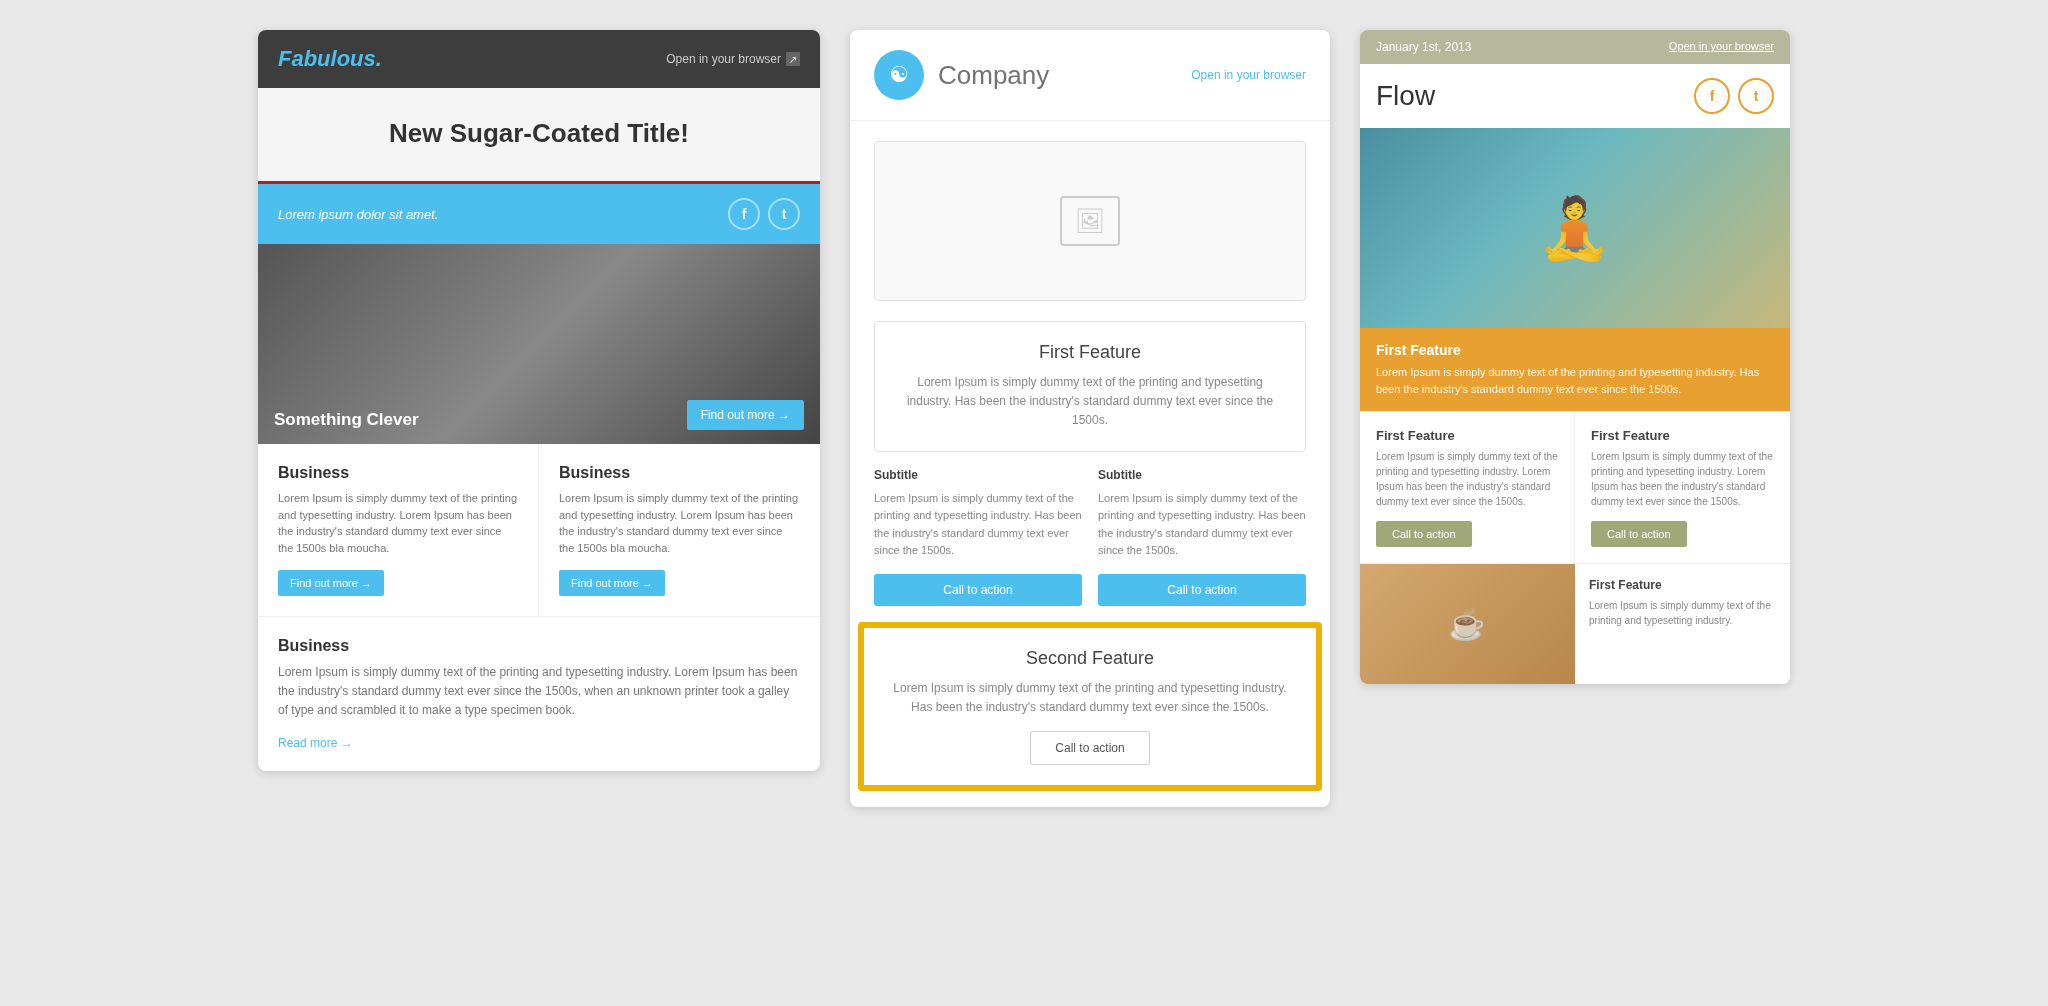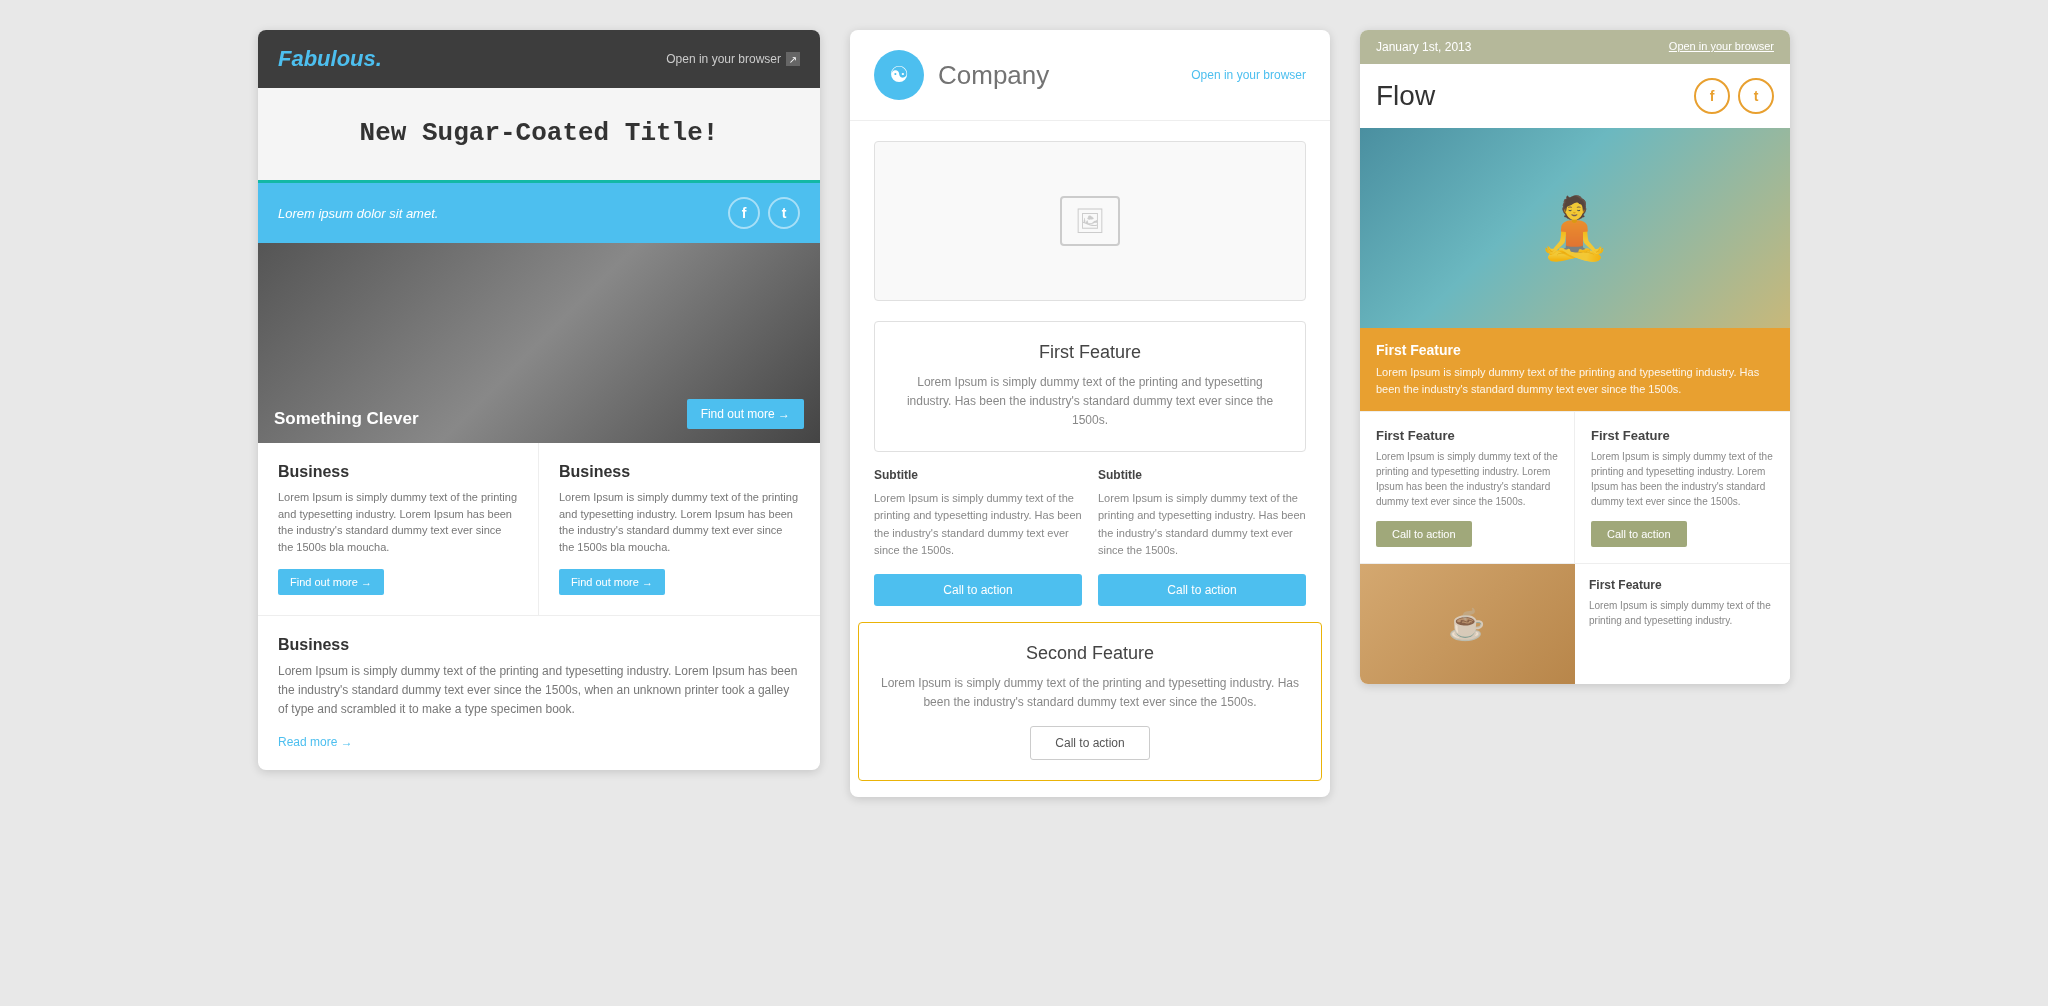--- a/index.html
+++ b/index.html
@@ -57,22 +57,21 @@
       display: inline-flex;
       align-items: center;
       justify-content: center;
       font-size: 10px;
       color: #fff;
     }
     .card1-hero {
       background: #f5f5f5;
       padding: 30px 40px 20px;
       text-align: center;
-      border-bottom: 3px solid #14b8a6;
-      font-family: Liberation Mono, monospace;
+      border-bottom: 3px solid #b91c1c;
     }
     .card1-hero h1 {
       font-size: 26px;
       color: #333;
       font-weight: bold;
       margin-bottom: 12px;
     }
     .card1-hero p {
       font-size: 13px;
       color: #777;
@@ -288,21 +287,21 @@
       color: #fff;
       border: none;
       padding: 9px 20px;
       font-size: 12px;
       cursor: pointer;
       border-radius: 3px;
       width: 100%;
     }
     .card2-second-feature {
       margin: 0 8px;
-      border: 1px solid #eab308;
+      border: 6px solid #eab308;
       border-radius: 4px;
       padding: 20px;
       text-align: center;
       margin-bottom: 16px;
     }
     .card2-second-feature h2 {
       font-size: 18px;
       color: #444;
       margin-bottom: 10px;
       font-weight: normal;

